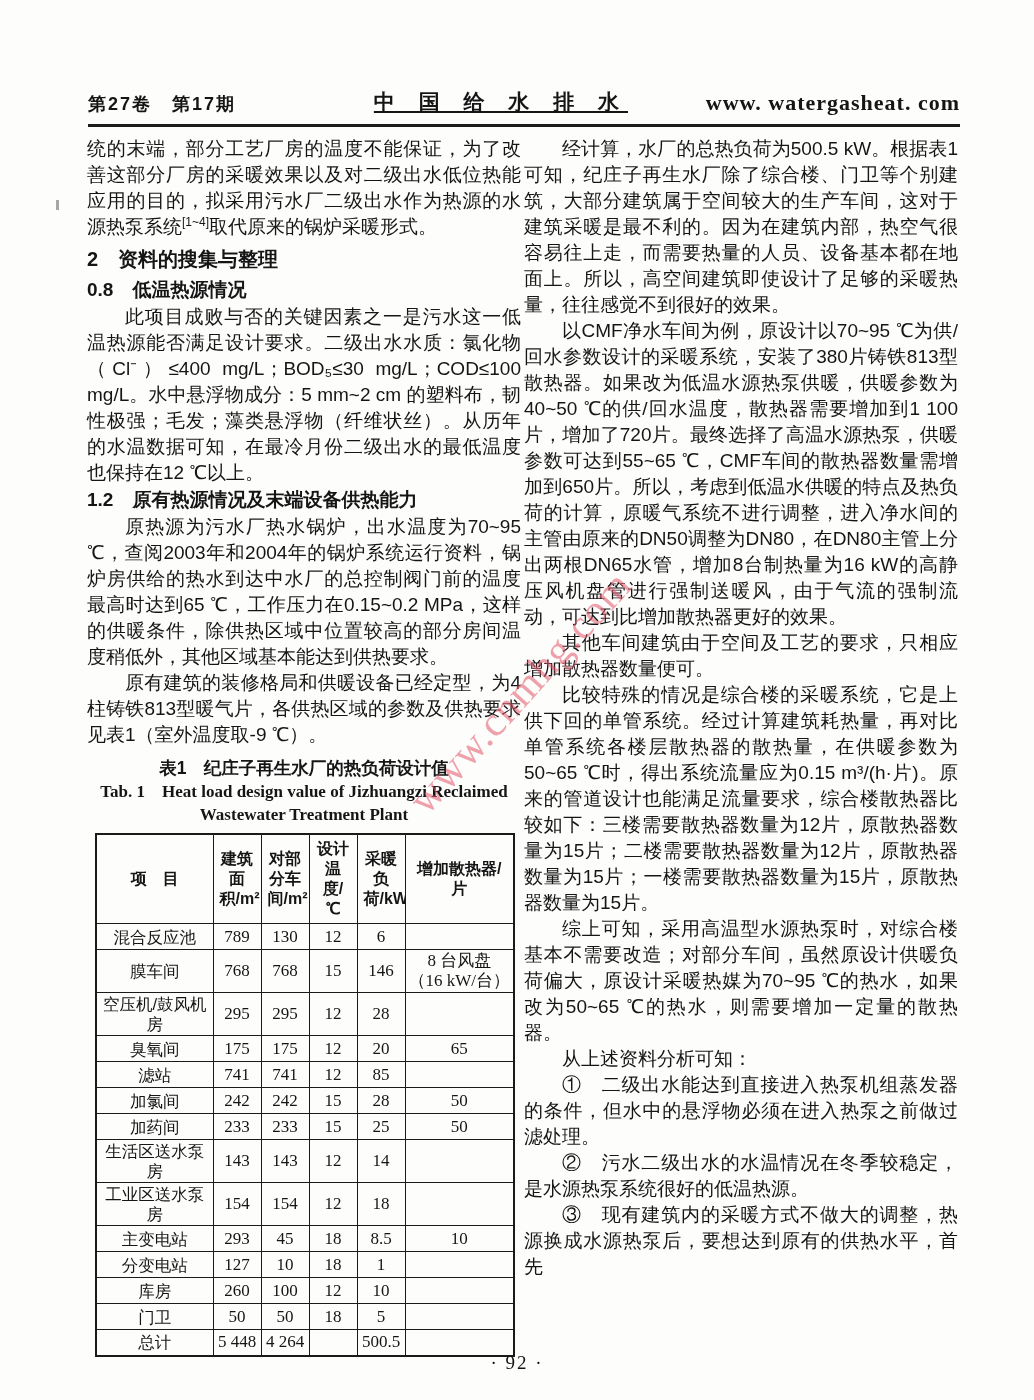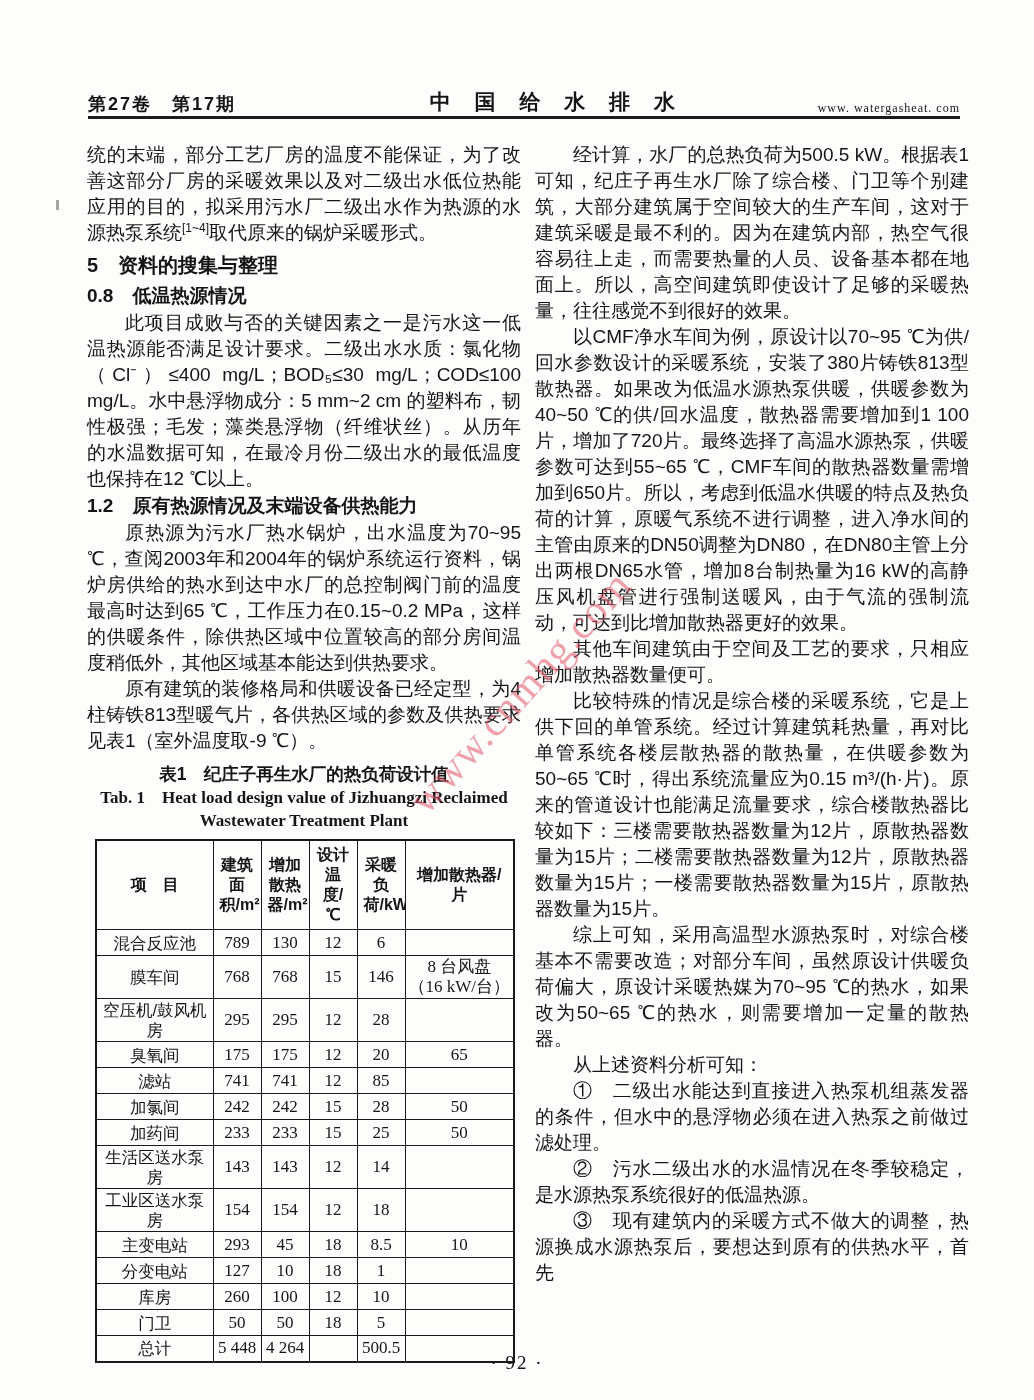--- a/index.html
+++ b/index.html
@@ -17,48 +17,49 @@
   
   .journal-header {
     position: absolute;
     left: 88px;
     right: 74px;
     top: 88px;
     display: flex;
     justify-content: space-between;
     align-items: flex-end;
     border-bottom: 3px solid #1c1c1c;
-    padding-bottom: 0;
+    padding-bottom: 8px;
     gap: 21px;
   }
   .issue-info {
     font-weight: bold;
     font-size: 18px;
     letter-spacing: 2px;
   }
   .journal-title {
     font-weight: bold;
     font-size: 21px;
     letter-spacing: 9px;
     margin-left: 60px;
+    text-decoration: underline;
   }
   .journal-site {
     font-family: "Liberation Serif", serif;
-    font-weight: normal;
-    font-size: 12px;
+    font-weight: bold;
+    font-size: 22px;
     letter-spacing: 1px;
   }
   
   .columns {
     position: absolute;
-    top: 142px;
+    top: 136px;
     left: 87px;
     width: 882px;
     display: flex;
-    gap: 14px;
+    gap: 3px;
   }
   .col { width: 434px; font-size: 19px; line-height: 26px; text-align: justify; }
   .col p { text-indent: 2em; }
   .col p.no-indent { text-indent: 0; }
   sup.cite { font-size: 12px; line-height: 0; }
   h2.sec {
     font-size: 20px;
     line-height: 28px;
     margin-top: 5px;
     margin-bottom: 3px;
@@ -170,21 +171,21 @@
     <span class="issue-info">第27卷　第17期</span>
     <span class="journal-title">中 国 给 水 排 水</span>
     <span class="journal-site">www. watergasheat. com</span>
   </div>
 
   <div class="columns">
 
     <div class="col">
       <p class="no-indent"><span>统的末端，部分工艺厂房的温度不能保证，为了改善这部分厂房的采暖效果以及对二级出水低位热能应用的目的，拟采用污水厂二级出水作为热源的水源热泵系统</span><sup class="cite">[1~4]</sup><span>取代原来的锅炉采暖形式。</span></p>
 
-      <h2 class="sec">5　资料的搜集与整理</h2>
+      <h2 class="sec">2　资料的搜集与整理</h2>
       <h3 class="subsec">0.8　低温热源情况</h3>
       <p>此项目成败与否的关键因素之一是污水这一低温热源能否满足设计要求。二级出水水质：氯化物（Cl⁻）≤400 mg/L；BOD₅≤30 mg/L；COD≤100 mg/L。水中悬浮物成分：5 mm~2 cm 的塑料布，韧性极强；毛发；藻类悬浮物（纤维状丝）。从历年的水温数据可知，在最冷月份二级出水的最低温度也保持在12 ℃以上。</p>
 
       <h3 class="subsec">1.2　原有热源情况及末端设备供热能力</h3>
       <p>原热源为污水厂热水锅炉，出水温度为70~95 ℃，查阅2003年和2004年的锅炉系统运行资料，锅炉房供给的热水到达中水厂的总控制阀门前的温度最高时达到65 ℃，工作压力在0.15~0.2 MPa，这样的供暖条件，除供热区域中位置较高的部分房间温度稍低外，其他区域基本能达到供热要求。</p>
       <p>原有建筑的装修格局和供暖设备已经定型，为4柱铸铁813型暖气片，各供热区域的参数及供热要求见表1（室外温度取-9 ℃）。</p>
 
       <div class="tbl-title-cn">表1　纪庄子再生水厂的热负荷设计值</div>
       <div class="tbl-title-en">Tab. 1　Heat load design value of Jizhuangzi Reclaimed</div>
       <div class="tbl-title-en">Wastewater Treatment Plant</div>
@@ -195,21 +196,21 @@
             <col class="c1">
             <col class="c2">
             <col class="c3">
             <col class="c4">
             <col class="c5">
         </colgroup>
         <thead>
           <tr>
               <th>项　目</th>
               <th>建筑面积/m²</th>
-              <th>增加散热器/m²</th>
+              <th>对部分车间/m²</th>
               <th>设计温度/℃</th>
               <th>采暖负荷/kW</th>
               <th>增加散热器/片</th>
             </tr>
         </thead>
         <tbody>
             <tr>
               <td>混合反应池</td>
               <td class="num">789</td>
               <td class="num">130</td>

